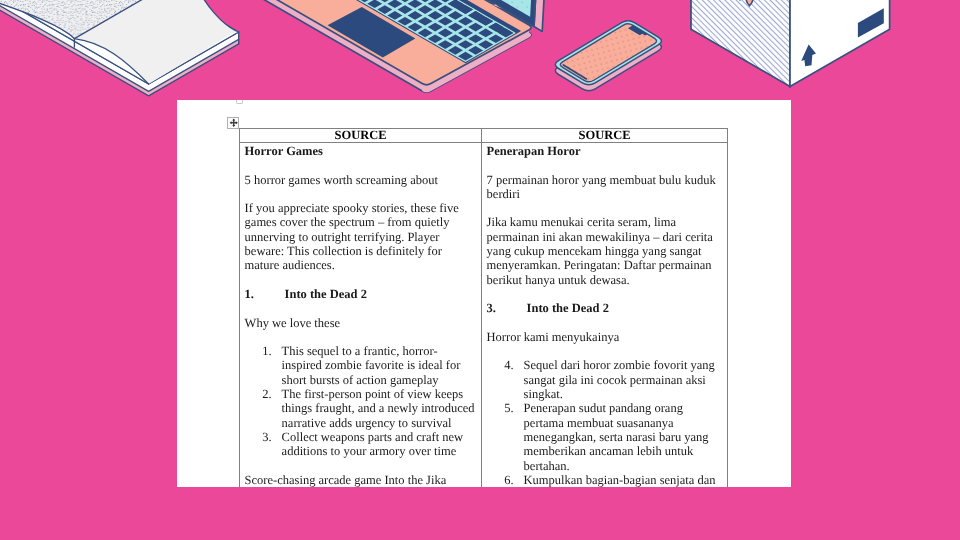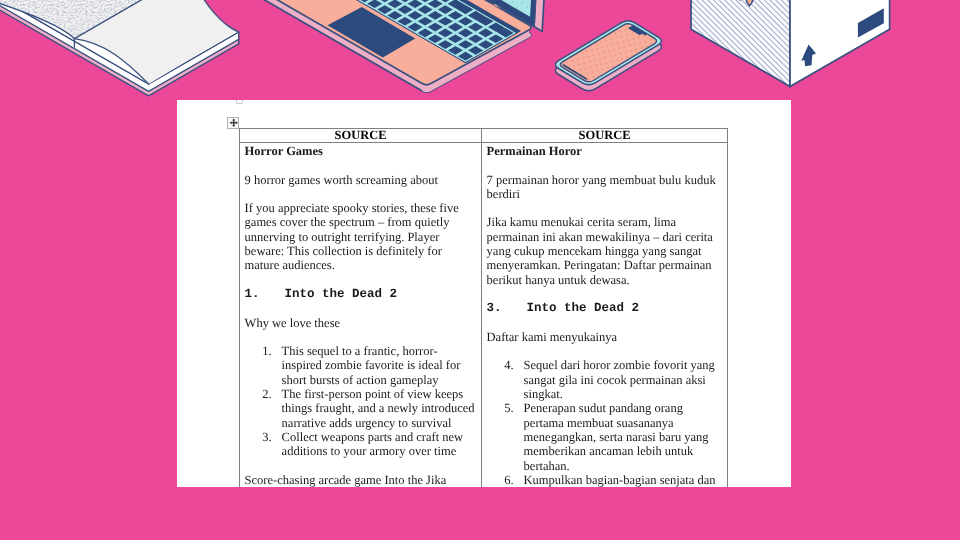--- a/index.html
+++ b/index.html
@@ -17,21 +17,21 @@
   table.tbl{position:absolute;left:62px;top:28px;width:488px;border-collapse:collapse;
             table-layout:fixed;}
   table.tbl td>div{transform:translateZ(0);}
   table.tbl td{border:1px solid #808080;border-bottom:none;vertical-align:top;padding:0;}
   .hd{text-align:center;font-weight:bold;font-size:12.5px;line-height:13px;padding:0;}
   table.tbl tr:first-child td{border-bottom:1px solid #808080;}
   .cellbody{padding:1px 5px 2px 4.6px;font-size:12.5px;line-height:14.3px;color:#1a1a1a;}
   .cellbody p{margin:0;}
   .cellbody p.sp{height:14.3px;}
   .b{font-weight:bold;}
-  .numhead{font-weight:bold;font-family:Liberation Mono, monospace;}
+  .numhead{font-weight:bold;}
   .numhead .n{display:inline-block;width:40px;}
   ol.lst{margin:0;padding:0;list-style:none;}
   ol.lst li{position:relative;padding-left:37px;}
   ol.lst li .mk{position:absolute;left:17.6px;width:14px;text-align:left;}
 </style>
 </head>
 <body>
 
 <div id="stage">
 
@@ -288,48 +288,48 @@
             </td>
           <td>
               <div class="hd">SOURCE</div>
             </td>
         </tr>
         <tr>
           <td>
               <div class="cellbody" id="srccell">
                 <p class="b">Horror Games</p>
                 <p class="sp"></p>
-                <p>9 horror games worth screaming about</p>
+                <p>5 horror games worth screaming about</p>
                 <p class="sp"></p>
                 <p>If you appreciate spooky stories, these five games cover the spectrum – from quietly unnerving to outright terrifying. Player beware: This collection is definitely for mature audiences.</p>
                 <p class="sp"></p>
                 <p class="numhead"><span class="n">1.</span>Into the Dead 2</p>
                 <p class="sp"></p>
                 <p>Why we love these</p>
                 <p class="sp"></p>
                 <ol class="lst">
                   <li><span class="mk">1.</span>This sequel to a frantic, horror-inspired zombie favorite is ideal for short bursts of action gameplay</li>
                   <li><span class="mk">2.</span>The first-person point of view keeps things fraught, and a newly introduced narrative adds urgency to survival</li>
                   <li><span class="mk">3.</span>Collect weapons parts and craft new additions to your armory over time</li>
                 </ol>
                 <p class="sp"></p>
                 <p>Score-chasing arcade game Into the Jika</p>
               </div>
             </td>
           <td>
               <div class="cellbody" id="tgtcell">
-                <p class="b">Permainan Horor</p>
+                <p class="b">Penerapan Horor</p>
                 <p class="sp"></p>
                 <p>7 permainan horor yang membuat bulu kuduk berdiri</p>
                 <p class="sp"></p>
                 <p>Jika kamu menukai cerita seram, lima permainan ini akan mewakilinya – dari cerita yang cukup mencekam hingga yang sangat menyeramkan. Peringatan: Daftar permainan berikut hanya untuk dewasa.</p>
                 <p class="sp"></p>
                 <p class="numhead"><span class="n">3.</span>Into the Dead 2</p>
                 <p class="sp"></p>
-                <p>Daftar kami menyukainya</p>
+                <p>Horror kami menyukainya</p>
                 <p class="sp"></p>
                 <ol class="lst">
                   <li><span class="mk">4.</span>Sequel dari horor zombie fovorit yang sangat gila ini cocok permainan aksi singkat.</li>
                   <li><span class="mk">5.</span>Penerapan sudut pandang orang pertama membuat suasananya menegangkan, serta narasi baru yang memberikan ancaman lebih untuk bertahan.</li>
                   <li><span class="mk">6.</span>Kumpulkan bagian-bagian senjata dan</li>
                 </ol>
               </div>
             </td>
         </tr>
       </tbody>

